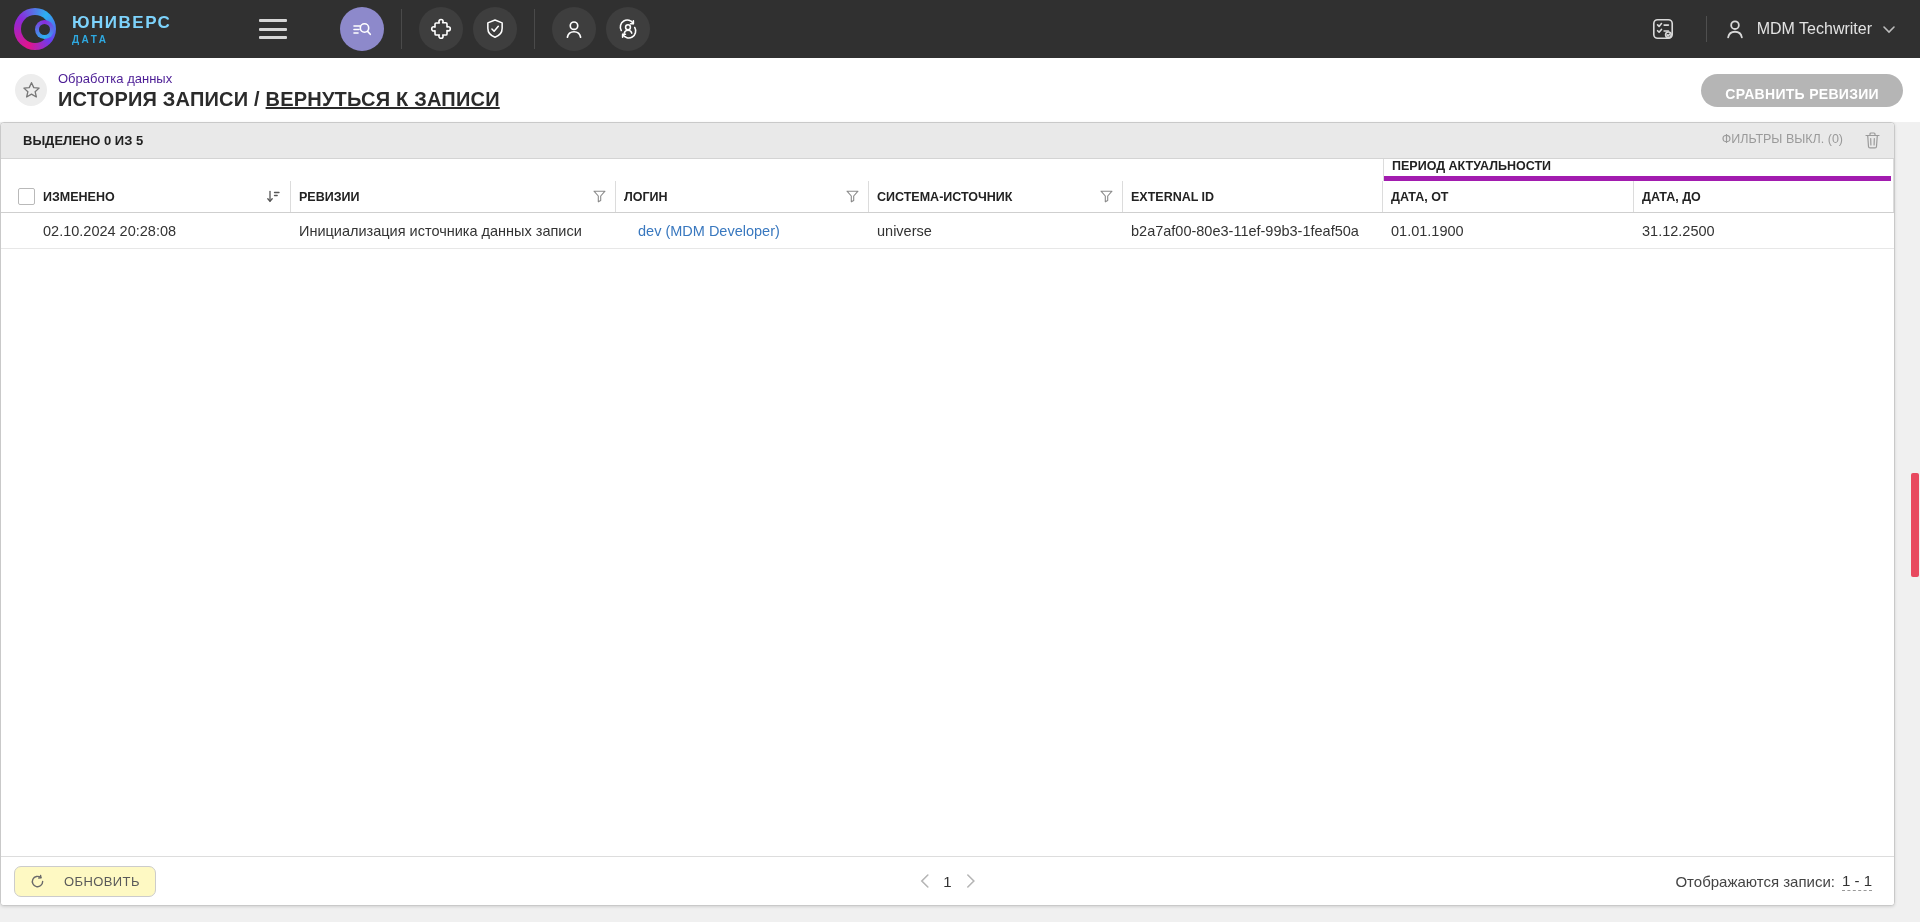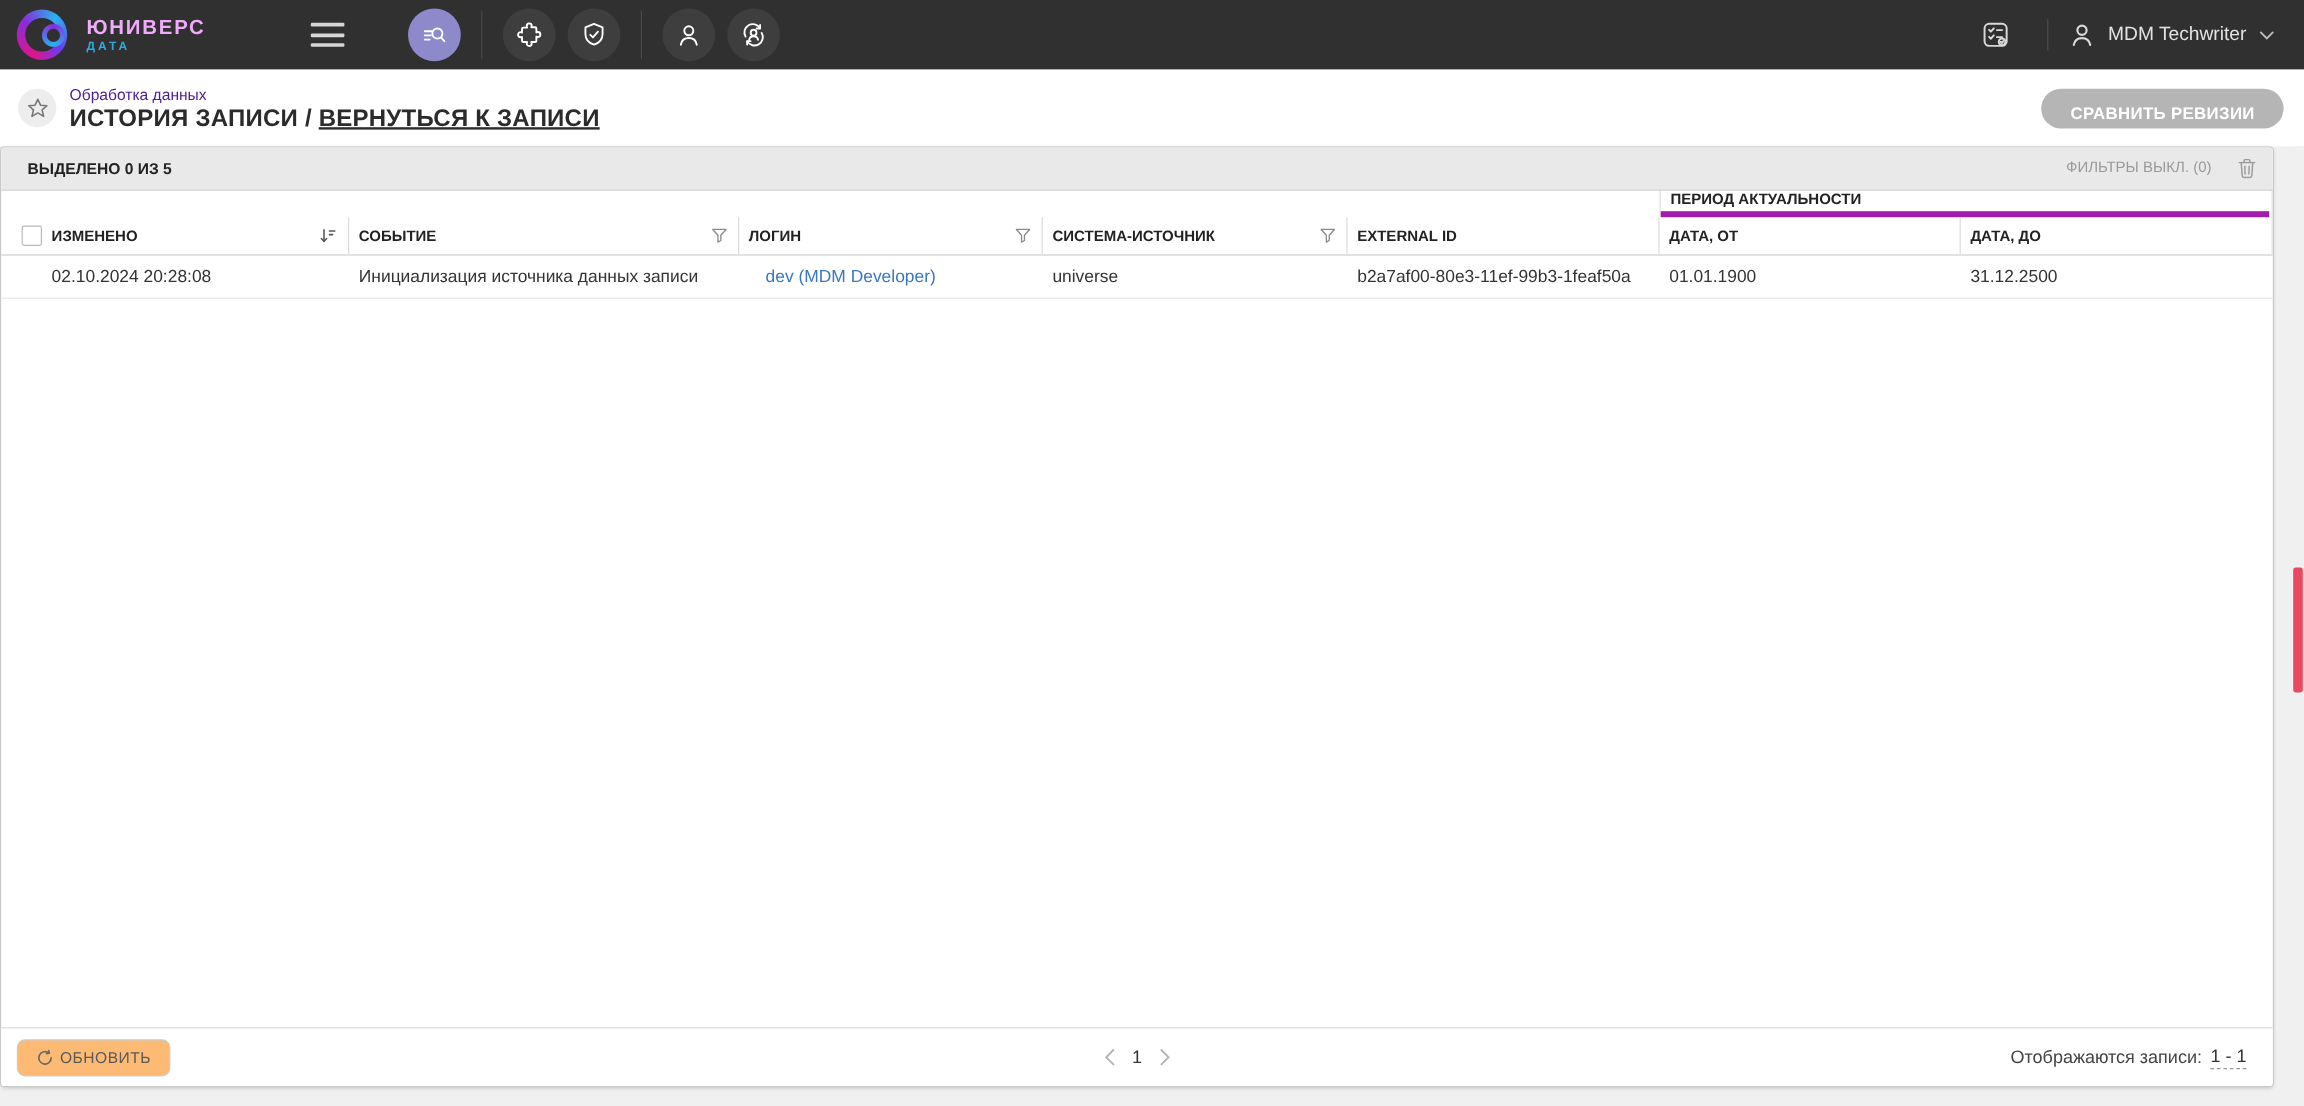--- a/index.html
+++ b/index.html
@@ -9,21 +9,21 @@
   
   .topbar { position:absolute; top:0; left:0; width:1920px; height:58px; background:#303030; display:flex; align-items:center; }
   .brand { display:flex; align-items:center; margin-left:14px; width:210px; }
   .logo { position:relative; width:46px; height:46px; flex:none; }
   .ring { border-radius:50%; position:absolute; }
   .ring-outer { left:0; top:2px; width:42px; height:42px; background:conic-gradient(from 200deg,#e0148c,#8a2bdc 30%,#2bb1f0 55%,#6a3df0 80%,#e0148c); }
   .ring-outer::after { content:""; position:absolute; left:7px; top:7px; width:28px; height:28px; border-radius:50%; background:#303030; }
   .ring-inner { left:21px; top:14px; width:19px; height:19px; background:conic-gradient(from 180deg,#2bb1f0,#8a2bdc 50%,#2bb1f0); z-index:2; }
   .ring-inner::after { content:""; position:absolute; left:4px; top:4px; width:11px; height:11px; border-radius:50%; background:#303030; }
   .brand-text { margin-left:12px; line-height:1; }
-  .brand-title { color:#f0abfc; font-size:17px; font-weight:bold; letter-spacing:1.5px; }
+  .brand-title { color:#7dd3fc; font-size:17px; font-weight:bold; letter-spacing:1.5px; }
   .brand-sub { color:#2ea9e1; font-size:10px; font-weight:bold; letter-spacing:2.5px; margin-top:4px; }
   .hamburger { margin-left:35px; width:28px; height:20px; display:flex; flex-direction:column; justify-content:space-between; cursor:pointer; }
   .hamburger span { display:block; height:3px; background:#d6d6d6; border-radius:1px; }
   .nav-icons { display:flex; align-items:center; margin-left:48px; }
   .icon-btn { width:44px; height:44px; border-radius:50%; background:#3e3e3e; display:flex; align-items:center; justify-content:center; margin:0 5px; cursor:pointer; flex:none; }
   .icon-btn.active { background:#8d89cb; }
   .vdiv { width:1px; height:40px; background:#4a4a4a; margin:0 12px; }
   .topbar-right { margin-left:auto; display:flex; align-items:center; margin-right:24px; }
   .user-chip { display:flex; align-items:center; cursor:pointer; }
   .user-name { color:#e3e3e3; font-size:16px; margin:0 10px 0 10px; }
@@ -58,21 +58,21 @@
   .cb-cell { display:flex; align-items:center; justify-content:flex-end; border-right:none; padding-left:0; }
   .checkbox { width:17px; height:17px; border:1px solid #b9b9b9; border-radius:2px; background:#fff; cursor:pointer; }
 
   .data-row { height:36px; border-bottom:1px solid #e7e7e7; flex:none; }
   .dcell { display:flex; align-items:center; font-size:14.5px; color:#333; padding-left:8px; overflow:hidden; white-space:nowrap; }
   .dcell.link a { color:#3978bf; text-decoration:none; cursor:pointer; white-space:nowrap;margin-left:14px; }
   .body-space { flex:1; }
 
   
   .pfooter { height:49px; border-top:1px solid #ddd; display:flex; align-items:center; flex:none; background:#fff; }
-  .refresh-btn { margin-left:13px; height:31px; padding:0 15px; background:#fdba74; border:1px solid #ccc; border-radius:7px; color:#5a5a5a; font-size:13px; letter-spacing:.4px; font-family:inherit; display:flex; align-items:center; gap:5px; cursor:pointer; }
+  .refresh-btn { margin-left:13px; height:31px; padding:0 15px; background:#fef9c3; border:1px solid #ccc; border-radius:7px; color:#5a5a5a; font-size:13px; letter-spacing:.4px; font-family:inherit; display:flex; align-items:center; gap:19px; cursor:pointer; }
   .pager { position:absolute; left:50%; transform:translateX(-50%); display:flex; align-items:center; gap:14px; }
   .pg-arrow { cursor:pointer; }
   .pg-num { font-size:15px; color:#333; cursor:pointer; }
   .records { margin-left:auto; margin-right:22px; font-size:15px; color:#444; display:flex; align-items:center; gap:7px; }
   .records-range { color:#333; border-bottom:1px dashed #999; padding-bottom:1px; cursor:pointer; }
 
   
   .scroll-track { position:absolute; top:122px; right:0; width:10px; height:784px; background:#f0f0f0; }
   .scroll-thumb { position:absolute; top:351px; left:1px; width:8px; height:104px; background:#e8495f; border-radius:2px; cursor:pointer; }
 </style>
@@ -232,21 +232,21 @@
       <span class="hicon">
         <svg width="16" height="15" viewBox="0 0 16 15" fill="none" stroke="#555" stroke-width="1.3" stroke-linecap="round">
           <line x1="5" y1="2.5" x2="5" y2="12"></line>
             <polyline points="2.8,9.8 5,12.2 7.2,9.8"></polyline>
           <line x1="9.5" y1="3.5" x2="14" y2="3.5"></line>
             <line x1="9.5" y1="6.5" x2="12.2" y2="6.5"></line>
         </svg>
       </span>
     </div>
     <div class="hcell">
-      <span>СОБЫТИЕ</span>
+      <span>РЕВИЗИИ</span>
         <span class="spacer"></span>
       <span class="hicon">
         <svg width="13" height="13" viewBox="0 0 13 13" fill="none" stroke="#8a8a8a" stroke-width="1.1" stroke-linejoin="round">
             <path d="M1 1.2h11L7.7 6v4.4L5.3 11.8V6z"></path>
           </svg>
       </span>
     </div>
     <div class="hcell">
       <span>ЛОГИН</span>
         <span class="spacer"></span>

